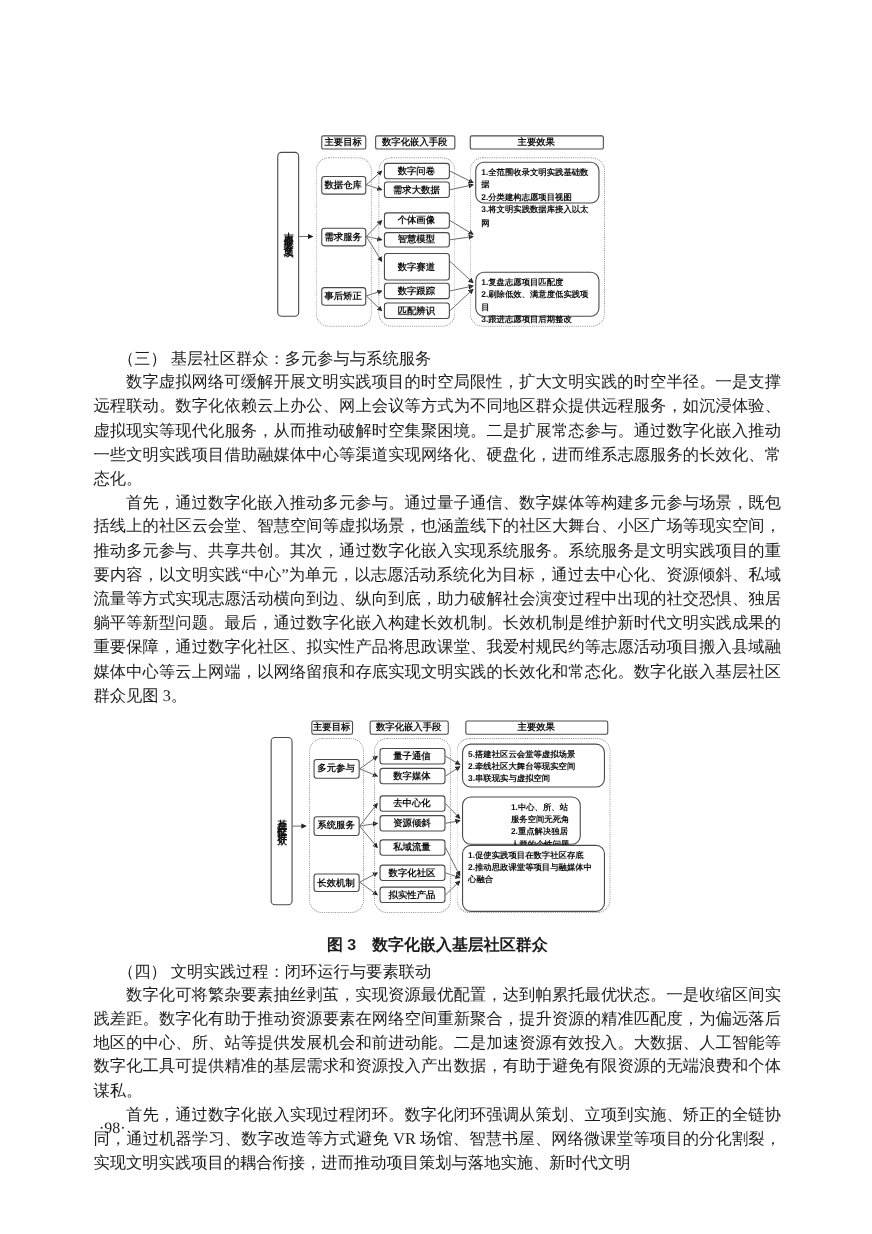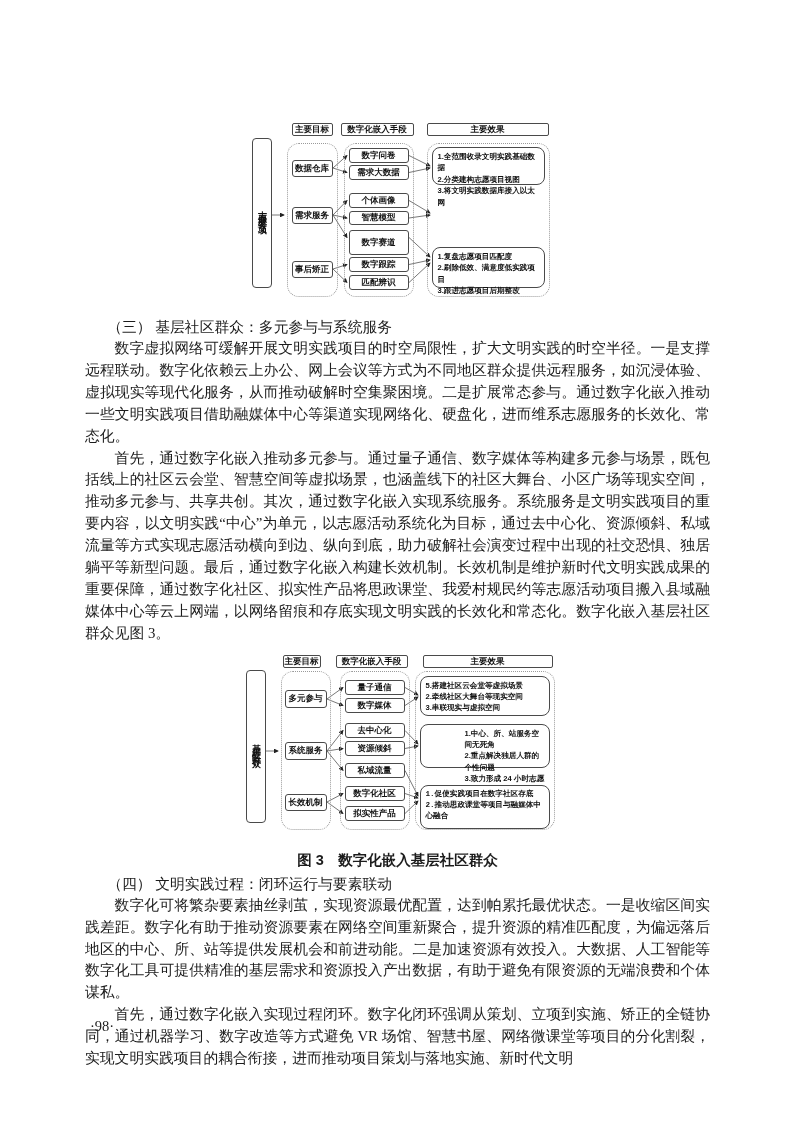--- a/index.html
+++ b/index.html
@@ -168,26 +168,26 @@
       <div class="fbox" style="left:107px;top:93px;width:60px;height:15px;">资源倾斜</div>
       <div class="fbox" style="left:107px;top:115px;width:60px;height:15px;">私域流量</div>
       <div class="fbox" style="left:107px;top:138px;width:60px;height:15px;">数字化社区</div>
       <div class="fbox" style="left:107px;top:158px;width:60px;height:15px;">拟实性产品</div>
 
       <div class="fbox effbox" style="left:182px;top:28px;width:130px;height:40px;">
         <div>5.搭建社区云会堂等虚拟场景</div>
         <div>2.牵线社区大舞台等现实空间</div>
         <div>3.串联现实与虚拟空间</div>
       </div>
-      <div class="fbox effbox" style="left:182px;top:76px;width:130px;height:44px;padding-left:44px;">
+      <div class="fbox effbox" style="left:182px;top:76px;width:108px;height:44px;padding-left:44px;">
         <div>1.中心、所、站服务空间无死角</div>
         <div>2.重点解决独居人群的个性问题</div>
         <div>3.致力形成 24 小时志愿服务</div>
       </div>
-      <div class="fbox effbox" style="left:182px;top:137px;width:130px;height:44px;font-family:Liberation Mono, monospace;">
+      <div class="fbox effbox" style="left:182px;top:120px;width:130px;height:61px;">
         <div>1.促使实践项目在数字社区存底</div>
         <div>2.推动思政课堂等项目与融媒体中心融合</div>
       </div>
     </div>
 
     <div class="caption">图 3　数字化嵌入基层社区群众</div>
 
     <div class="sec-heading">（四） 文明实践过程：闭环运行与要素联动</div>
     <p class="body-p">数字化可将繁杂要素抽丝剥茧，实现资源最优配置，达到帕累托最优状态。一是收缩区间实践差距。数字化有助于推动资源要素在网络空间重新聚合，提升资源的精准匹配度，为偏远落后地区的中心、所、站等提供发展机会和前进动能。二是加速资源有效投入。大数据、人工智能等数字化工具可提供精准的基层需求和资源投入产出数据，有助于避免有限资源的无端浪费和个体谋私。</p>
     <p class="body-p">首先，通过数字化嵌入实现过程闭环。数字化闭环强调从策划、立项到实施、矫正的全链协同，通过机器学习、数字改造等方式避免 VR 场馆、智慧书屋、网络微课堂等项目的分化割裂，实现文明实践项目的耦合衔接，进而推动项目策划与落地实施、新时代文明</p>

